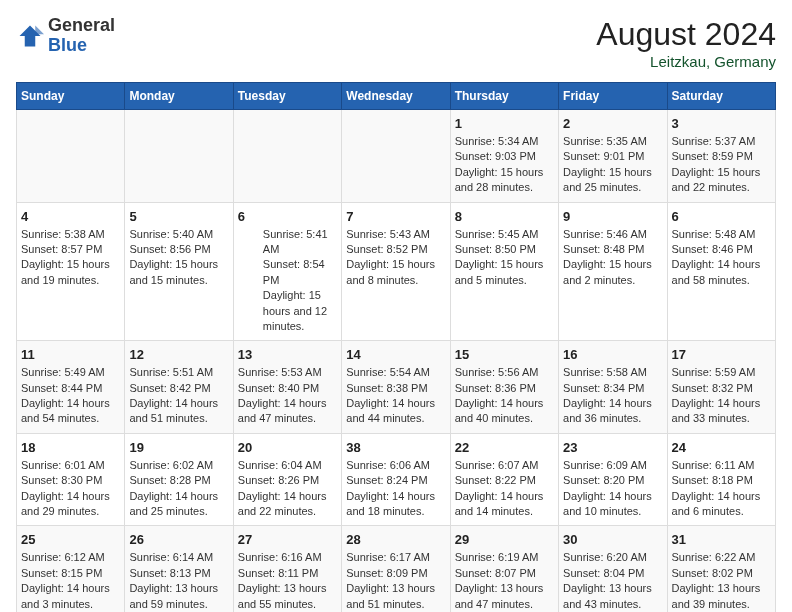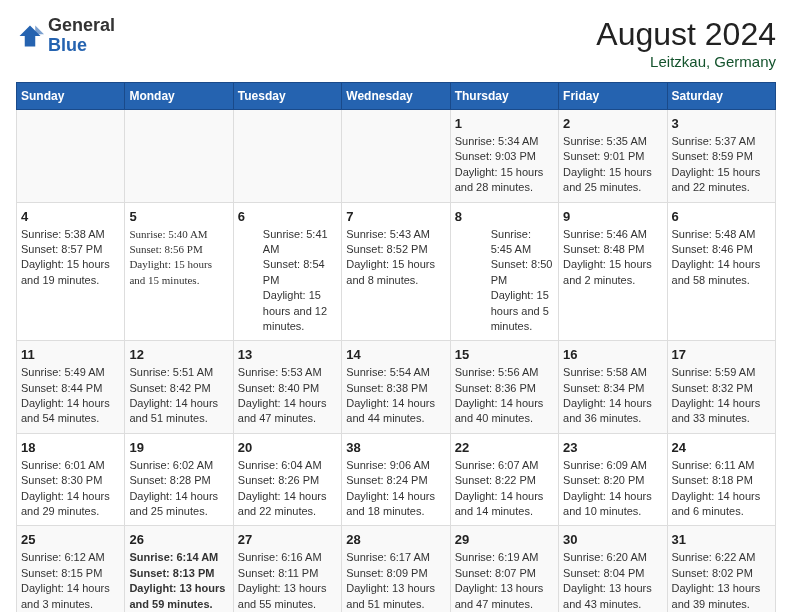--- a/index.html
+++ b/index.html
@@ -154,39 +154,39 @@
       </tr>
       <tr>
         <td>
           <span class="day-num">4</span>
           <div class="day-info" style="white-space: pre-line;">Sunrise: 5:38 AM
 Sunset: 8:57 PM
 Daylight: 15 hours and 19 minutes.</div>
         </td>
         <td>
           <span class="day-num">5</span>
-          <div class="day-info" style="white-space: pre-line; font-family: Liberation Serif, serif;">Sunrise: 5:40 AM
+          <div class="day-info" style="white-space: pre-line;">Sunrise: 5:40 AM
 Sunset: 8:56 PM
 Daylight: 15 hours and 15 minutes.</div>
         </td>
         <td>
           <span class="day-num">6</span>
           <div class="day-info" style="white-space: pre-line; margin-left: 25px;">Sunrise: 5:41 AM
 Sunset: 8:54 PM
 Daylight: 15 hours and 12 minutes.</div>
         </td>
         <td>
           <span class="day-num">7</span>
           <div class="day-info" style="white-space: pre-line;">Sunrise: 5:43 AM
 Sunset: 8:52 PM
 Daylight: 15 hours and 8 minutes.</div>
         </td>
         <td>
           <span class="day-num">8</span>
-          <div class="day-info" style="white-space: pre-line; margin-left: 36px;">Sunrise: 5:45 AM
+          <div class="day-info" style="white-space: pre-line;">Sunrise: 5:45 AM
 Sunset: 8:50 PM
 Daylight: 15 hours and 5 minutes.</div>
         </td>
         <td>
           <span class="day-num">9</span>
           <div class="day-info" style="white-space: pre-line;">Sunrise: 5:46 AM
 Sunset: 8:48 PM
 Daylight: 15 hours and 2 minutes.</div>
         </td>
         <td>
@@ -254,21 +254,21 @@
 Daylight: 14 hours and 25 minutes.</div>
         </td>
         <td>
           <span class="day-num">20</span>
           <div class="day-info" style="white-space: pre-line;">Sunrise: 6:04 AM
 Sunset: 8:26 PM
 Daylight: 14 hours and 22 minutes.</div>
         </td>
         <td>
           <span class="day-num">38</span>
-          <div class="day-info" style="white-space: pre-line;">Sunrise: 9:06 AM
+          <div class="day-info" style="white-space: pre-line;">Sunrise: 6:06 AM
 Sunset: 8:24 PM
 Daylight: 14 hours and 18 minutes.</div>
         </td>
         <td>
           <span class="day-num">22</span>
           <div class="day-info" style="white-space: pre-line;">Sunrise: 6:07 AM
 Sunset: 8:22 PM
 Daylight: 14 hours and 14 minutes.</div>
         </td>
         <td>
@@ -286,21 +286,21 @@
       </tr>
       <tr>
         <td>
           <span class="day-num">25</span>
           <div class="day-info" style="white-space: pre-line;">Sunrise: 6:12 AM
 Sunset: 8:15 PM
 Daylight: 14 hours and 3 minutes.</div>
         </td>
         <td>
           <span class="day-num">26</span>
-          <div class="day-info" style="white-space: pre-line; font-weight: bold;">Sunrise: 6:14 AM
+          <div class="day-info" style="white-space: pre-line;">Sunrise: 6:14 AM
 Sunset: 8:13 PM
 Daylight: 13 hours and 59 minutes.</div>
         </td>
         <td>
           <span class="day-num">27</span>
           <div class="day-info" style="white-space: pre-line;">Sunrise: 6:16 AM
 Sunset: 8:11 PM
 Daylight: 13 hours and 55 minutes.</div>
         </td>
         <td>

